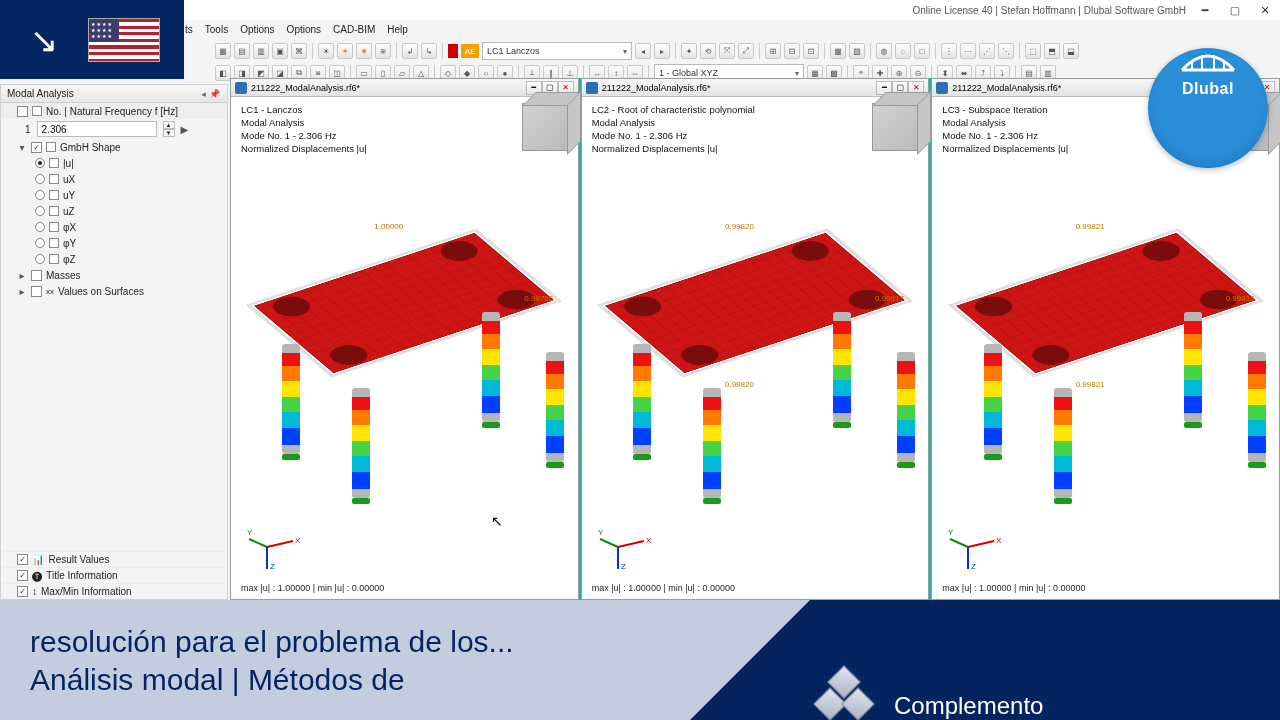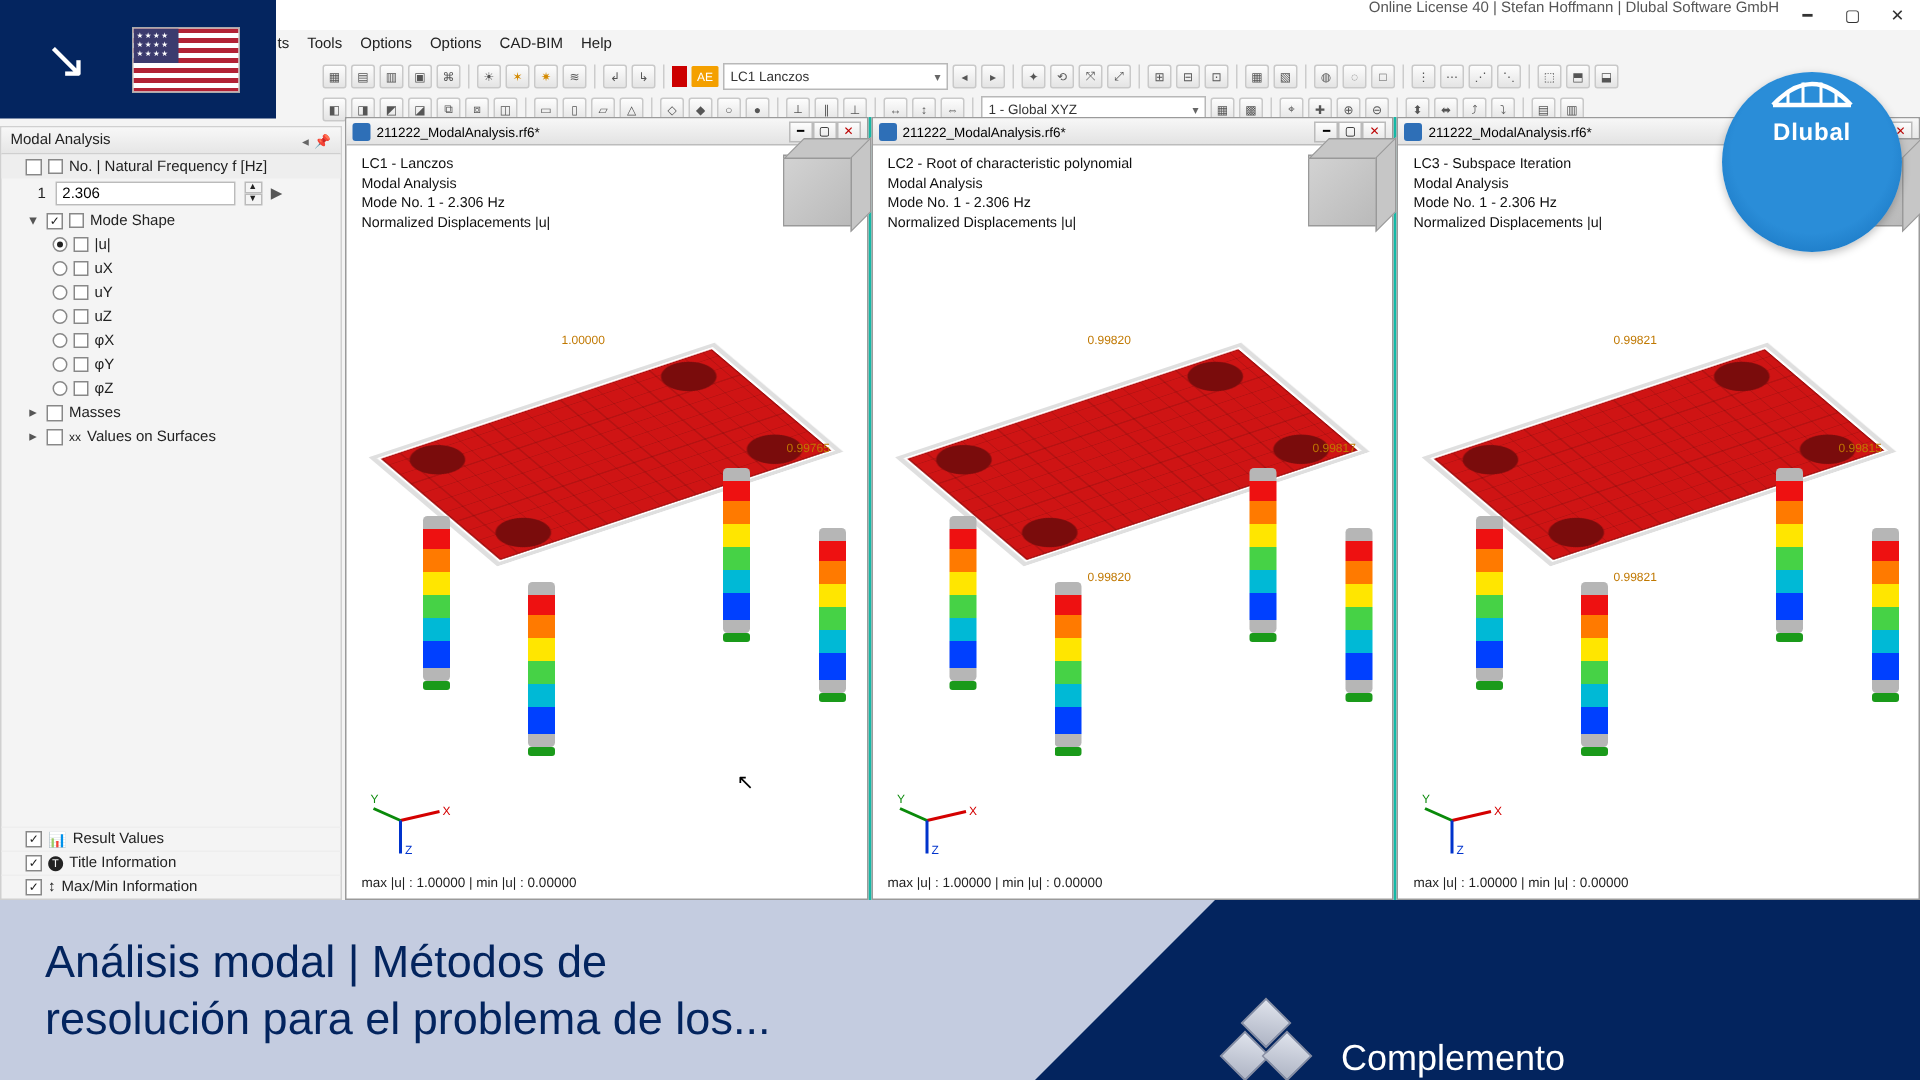--- a/index.html
+++ b/index.html
@@ -1,20 +1,20 @@
 <!DOCTYPE html>
 <html><head>
 <meta charset="utf-8">
 <style>
   * { box-sizing: border-box; margin: 0; padding: 0; font-family: "Segoe UI", Tahoma, sans-serif; }
   html, body { width: 1280px; height: 720px; overflow: hidden; background: #f4f4f4; }
   .app { width: 1280px; height: 720px; position: relative; }
 
   
-  .titlebar { position: absolute; left: 0; right: 0; top: 0; height: 20px; background: #fff; display: flex; font-size: 10px; color: #333; }
+  .titlebar { position: absolute; left: 0; right: 0; top: 0; height: 20px; background: #fff; display: flex; align-items: center; font-size: 10px; color: #333; }
   .titlebar .spacer { flex: 1; }
   .titlebar .right { margin-right: 4px; color: #555; }
   .win-controls { display: flex; }
   .win-controls div { width: 30px; height: 20px; display: flex; align-items: center; justify-content: center; color: #333; font-size: 11px; }
 
   
   .menubar { position: absolute; left: 185px; top: 20px; height: 18px; display: flex; gap: 12px; font-size: 10px; color: #222; align-items: center; }
   .menubar span { cursor: default; }
 
   
@@ -257,21 +257,21 @@
       <div class="stepper">
         <div>▲</div>
         <div>▼</div>
       </div>
       <span style="font-size:10px;color:#555">▶</span>
     </div>
     <div class="sp-row">
       <span class="sp-tree-toggle">▾</span>
       <span class="cb checked"></span>
       <span class="square"></span>
-      <span>Mode Shape</span>
+      <span>GmbH Shape</span>
     </div>
     <div class="sp-row sp-sub">
         <span class="radio on"></span>
         <span class="square"></span>
         <span>|u|</span>
       </div>
     <div class="sp-row sp-sub">
         <span class="radio"></span>
         <span class="square"></span>
         <span>uX</span>
@@ -492,22 +492,22 @@
         <line x1="12" y1="22" x2="12" y2="13" stroke="#fff" stroke-width="2"></line>
         <line x1="22" y1="22" x2="22" y2="7" stroke="#fff" stroke-width="2"></line>
         <line x1="34" y1="22" x2="34" y2="7" stroke="#fff" stroke-width="2"></line>
         <line x1="44" y1="22" x2="44" y2="13" stroke="#fff" stroke-width="2"></line>
       </svg>
     <div class="bname">Dlubal</div>
   </div>
 
   <div class="banner">
     <div class="title">
+      <div>resolución para el problema de los...</div>
       <div>Análisis modal | Métodos de</div>
-      <div>resolución para el problema de los...</div>
     </div>
     <div class="shape">
       <div class="tri"></div>
       <div class="rect">
         <div class="cubes">
           <div class="c c1"></div>
             <div class="c c2"></div>
             <div class="c c3"></div>
         </div>
         <span>Complemento</span>

